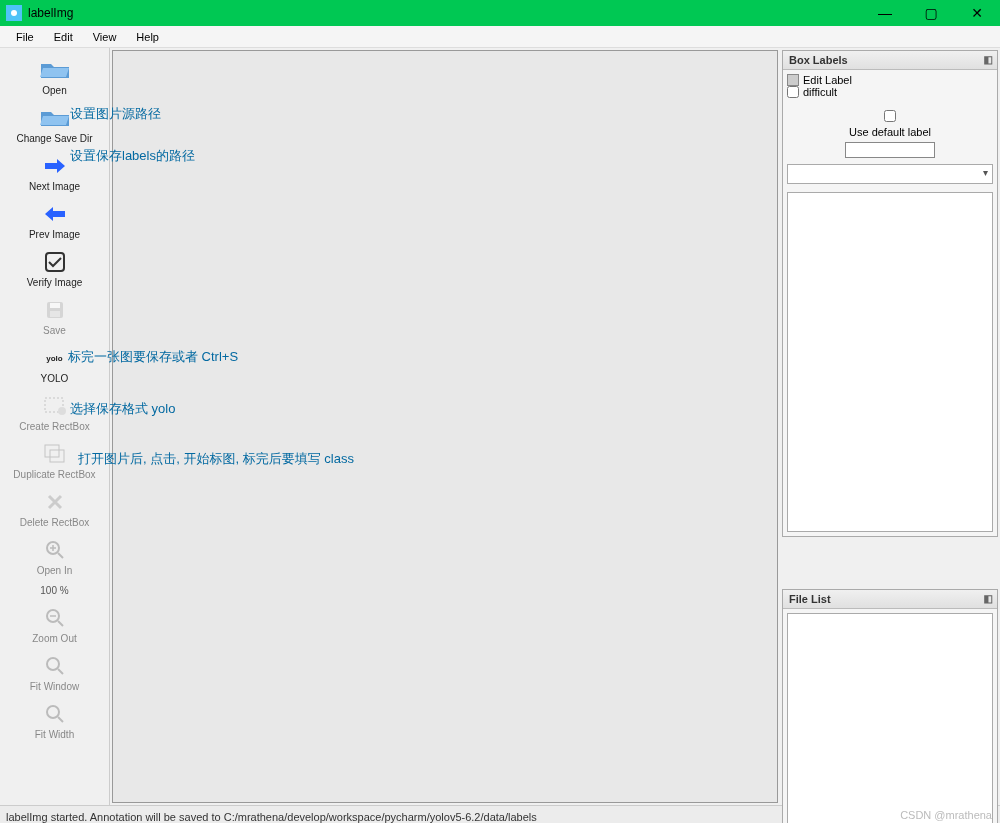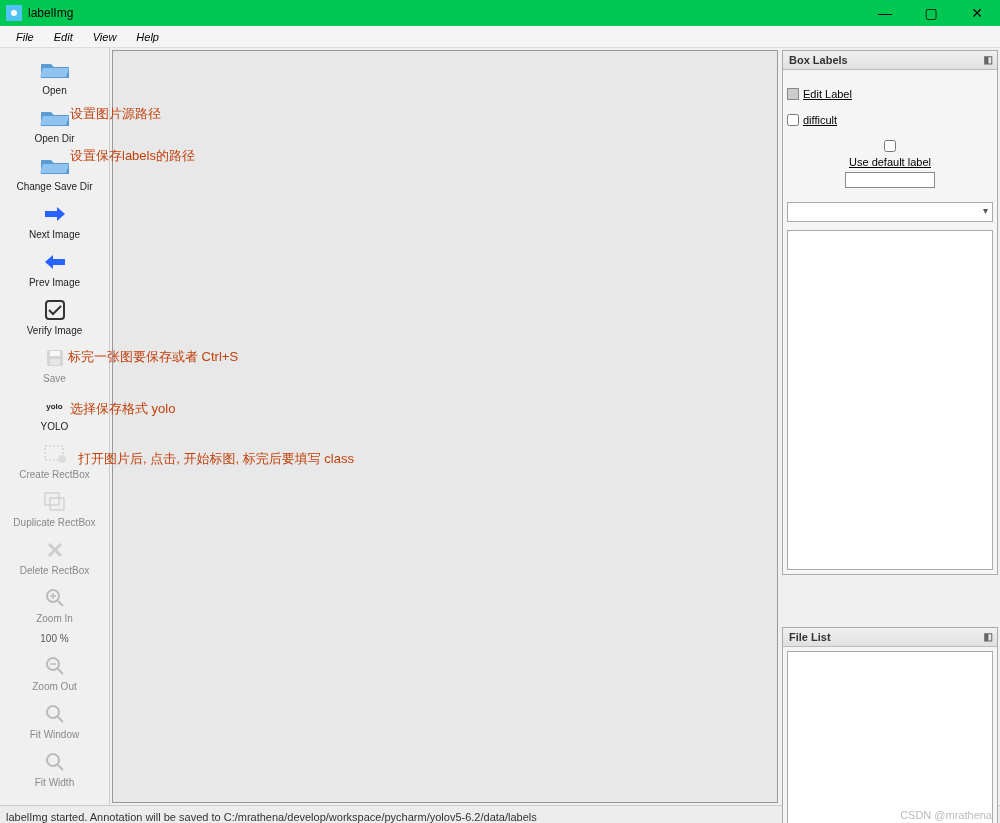--- a/index.html
+++ b/index.html
@@ -4,52 +4,52 @@
 <style>
   * { box-sizing: border-box; margin: 0; padding: 0; font-family: "SimSun", "Microsoft YaHei", Arial, sans-serif; font-size: 11px; }
   body { width: 1000px; height: 823px; background: #f0f0f0; overflow: hidden; position: relative; }
   
   .titlebar { height: 26px; background: #00c853; display: flex; align-items: center; padding-left: 6px; color: #000; }
   .titlebar .app-icon { width: 16px; height: 16px; margin-right: 6px; }
   .titlebar .title { flex: 1; font-size: 12px; }
   .titlebar .win-btns { display: flex; }
   .titlebar .win-btn { width: 46px; height: 26px; display: flex; align-items: center; justify-content: center; font-size: 14px; }
   
-  .menubar { height: 22px; background: #f5f5f5; border-bottom: 1px solid #ddd; display: flex; align-items: center; padding-left: 6px; font-size: 12px; font-style: italic; }
+  .menubar { height: 22px; background: #f5f5f5; border-bottom: 1px solid #ddd; display: flex; align-items: center; padding-left: 6px; font-size: 12px; }
   .menubar .menu-item { padding: 3px 10px; cursor: default; }
   
   .main { display: flex; height: calc(100% - 26px - 22px - 18px); }
   
   .toolbar { width: 110px; background: #f0f0f0; border-right: 1px solid #ccc; display: flex; flex-direction: column; align-items: center; padding-top: 6px; overflow: hidden; }
   .tool-btn { width: 90px; margin-bottom: 2px; display: flex; flex-direction: column; align-items: center; padding: 4px 0; text-align: center; }
   .tool-btn .icon-slot { height: 24px; display: flex; align-items: center; justify-content: center; }
   .tool-btn .label { margin-top: 3px; font-size: 10px; color: #222; }
   .tool-btn.disabled .label { color: #888; }
   .tool-btn.disabled svg { opacity: 0.5; }
   .zoom-label { font-size: 10px; color: #555; margin: 3px 0 6px; }
 
   .canvas-area { flex: 1; background: #e8e8e8; border: 1px solid #999; margin: 2px; position: relative; }
   
   .right-pane { width: 220px; display: flex; flex-direction: column; gap: 48px; }
   .panel { border: 1px solid #aaa; margin: 2px; background: #f5f5f5; display: flex; flex-direction: column; }
   .panel-header { background: linear-gradient(#f0f0f0,#e0e0e0); border-bottom: 1px solid #bbb; padding: 3px 6px; font-size: 11px; font-weight: bold; color: #333; position: relative; }
   .panel-header .pop { position: absolute; right: 4px; top: 3px; font-size: 10px; color: #666; }
   .panel-body { padding: 4px; font-size: 11px; }
-  .checkbox-row { display: flex; align-items: center; gap: 4px; margin: 14px 0; text-decoration: underline; }
+  .checkbox-row { display: flex; align-items: center; gap: 4px; margin: 0 0; }
   .checkbox-row input[type=checkbox] { width: 12px; height: 12px; }
   .checkbox-row .edit-icon { width:12px; height:12px; background:#ccc; display:inline-block; border:1px solid #888;}
   .default-label-input { border: 1px solid #888; background: #fff; height: 16px; width: 90px; }
   .combo { width: 100%; height: 20px; border: 1px solid #aaa; background: #fff; margin-top: 6px; position: relative; }
   .combo::after { content: "▾"; position: absolute; right: 4px; top: 2px; font-size: 10px; color: #555; }
   .labels-list { border: 1px solid #aaa; background: #fff; height: 340px; margin: 4px; }
   .file-list-box { border: 1px solid #aaa; background: #fff; flex: 1; margin: 4px; min-height: 250px;}
   
   .statusbar { height: 22px; background: #ececec; border-top: 1px solid #ccc; display: flex; align-items: center; padding: 0 6px; font-size: 11px; color: #333; }
   
-  .annotation { position: absolute; color: #c2410c; font-size: 13px; font-family: "Microsoft YaHei", sans-serif; white-space: nowrap; }
+  .annotation { position: absolute; color: #0369a1; font-size: 13px; font-family: "Microsoft YaHei", sans-serif; white-space: nowrap; }
   
   .watermark { position: absolute; right: 8px; bottom: 2px; color: #bbb; font-size: 11px; }
 </style>
 </head>
 <body>
 
 <div class="titlebar">
   <span class="app-icon">
     <svg width="16" height="16">
         <rect width="16" height="16" fill="#4fc3f7"></rect>
@@ -83,29 +83,20 @@
       </div>
       <div class="label">Open</div>
     </div>
     <div class="tool-btn">
       <div class="icon-slot">
         <svg width="32" height="20">
             <path d="M2 4h10l3 3h15v11H2z" fill="#5b9bd5"></path>
             <path d="M4 8h26l-3 9H1z" fill="#8fc3f0"></path>
           </svg>
       </div>
-      <div class="label">Open Dir</div>
-    </div>
-    <div class="tool-btn">
-      <div class="icon-slot">
-        <svg width="32" height="20">
-            <path d="M2 4h10l3 3h15v11H2z" fill="#5b9bd5"></path>
-            <path d="M4 8h26l-3 9H1z" fill="#8fc3f0"></path>
-          </svg>
-      </div>
       <div class="label">Change Save Dir</div>
     </div>
     <div class="tool-btn">
       <div class="icon-slot">
         <svg width="24" height="16">
             <path d="M2 5h12V1l8 7-8 7v-4H2z" fill="#2962ff"></path>
           </svg>
       </div>
       <div class="label">Next Image</div>
     </div>
@@ -167,21 +158,21 @@
       <div class="label">Delete RectBox</div>
     </div>
     <div class="tool-btn disabled">
       <div class="icon-slot">
         <svg width="20" height="20">
             <circle cx="8" cy="8" r="6" fill="none" stroke="#888" stroke-width="2"></circle>
             <path d="M13 13l5 5" stroke="#888" stroke-width="2"></path>
             <path d="M8 5v6M5 8h6" stroke="#888" stroke-width="1.5"></path>
           </svg>
       </div>
-      <div class="label">Zoom In</div>
+      <div class="label">Open In</div>
     </div>
     <div class="zoom-label">100 %</div>
     <div class="tool-btn disabled">
       <div class="icon-slot">
         <svg width="20" height="20">
             <circle cx="8" cy="8" r="6" fill="none" stroke="#888" stroke-width="2"></circle>
             <path d="M13 13l5 5" stroke="#888" stroke-width="2"></path>
             <path d="M5 8h6" stroke="#888" stroke-width="1.5"></path>
           </svg>
       </div>

